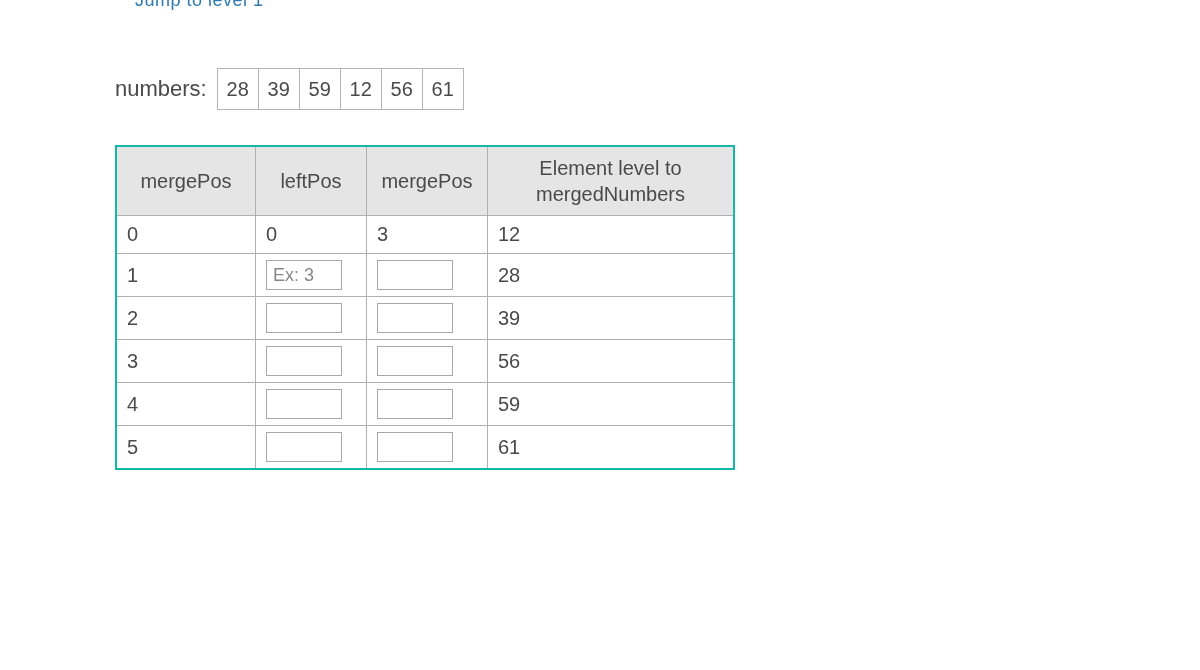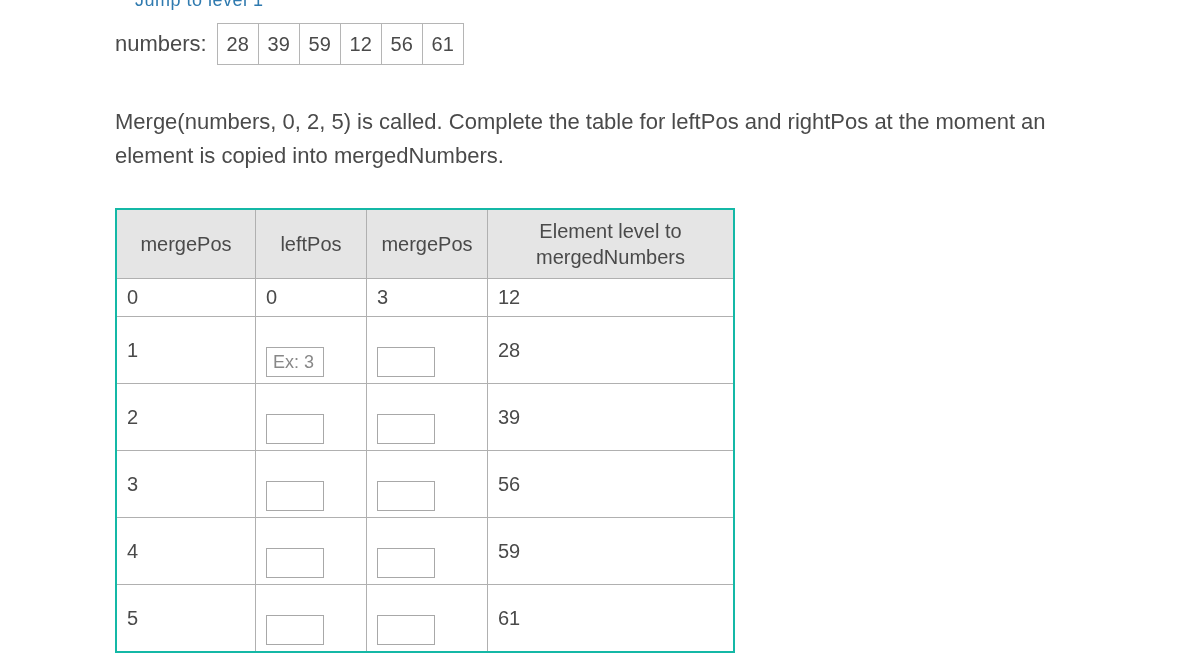--- a/index.html
+++ b/index.html
@@ -17,20 +17,21 @@
     color: #2f7aaf;
     font-size: 18px;
     position: relative;
     top: -12px;
     left: 20px;
     letter-spacing: 0.5px;
   }
   .arr-row {
     display: flex;
     align-items: center;
+    margin-top: 45px;
   }
   .arr-label {
     margin-right: 10px;
     font-size: 22px;
     color: #4a4a4a;
   }
   .cells {
     display: flex;
     border: 1.5px solid #b5b5b5;
   }
@@ -73,28 +74,27 @@
     color: #4a4a4a;
     height: 38px;
     box-sizing: border-box;
     vertical-align: middle;
   }
   .col-mp { width: 118px; }
   .col-lp { width: 90px; }
   .col-rp { width: 100px; }
   .col-el { width: 225px; }
   input.ans {
-    width: 58px;
+    width: 76px;
     height: 30px;
     border: 1.5px solid #a8a8a8;
     font-size: 18px;
     padding: 10px 6px;
     box-sizing: border-box;
     color: #4a4a4a;
-    margin-top: 24px;
   }
   input.ans::placeholder {
     color: #888;
   }
 </style>
 </head>
 <body>
 
 <div class="wrap">
   <span class="partial-link">Jump to level 1</span>
@@ -104,21 +104,20 @@
     <div class="cells">
       <div class="cell">28</div>
       <div class="cell">39</div>
       <div class="cell">59</div>
       <div class="cell">12</div>
       <div class="cell">56</div>
       <div class="cell">61</div>
     </div>
   </div>
 
-  <p class="instr">Merge(numbers, 0, 2, 5) is called. Complete the table for leftPos and rightPos at the moment an element is copied into mergedNumbers.</p>
 
   <table class="exercise">
     <thead>
       <tr>
         <th class="col-mp">mergePos</th>
         <th class="col-lp">leftPos</th>
         <th class="col-rp">mergePos</th>
         <th class="col-el">Element level to mergedNumbers</th>
       </tr>
     </thead>

